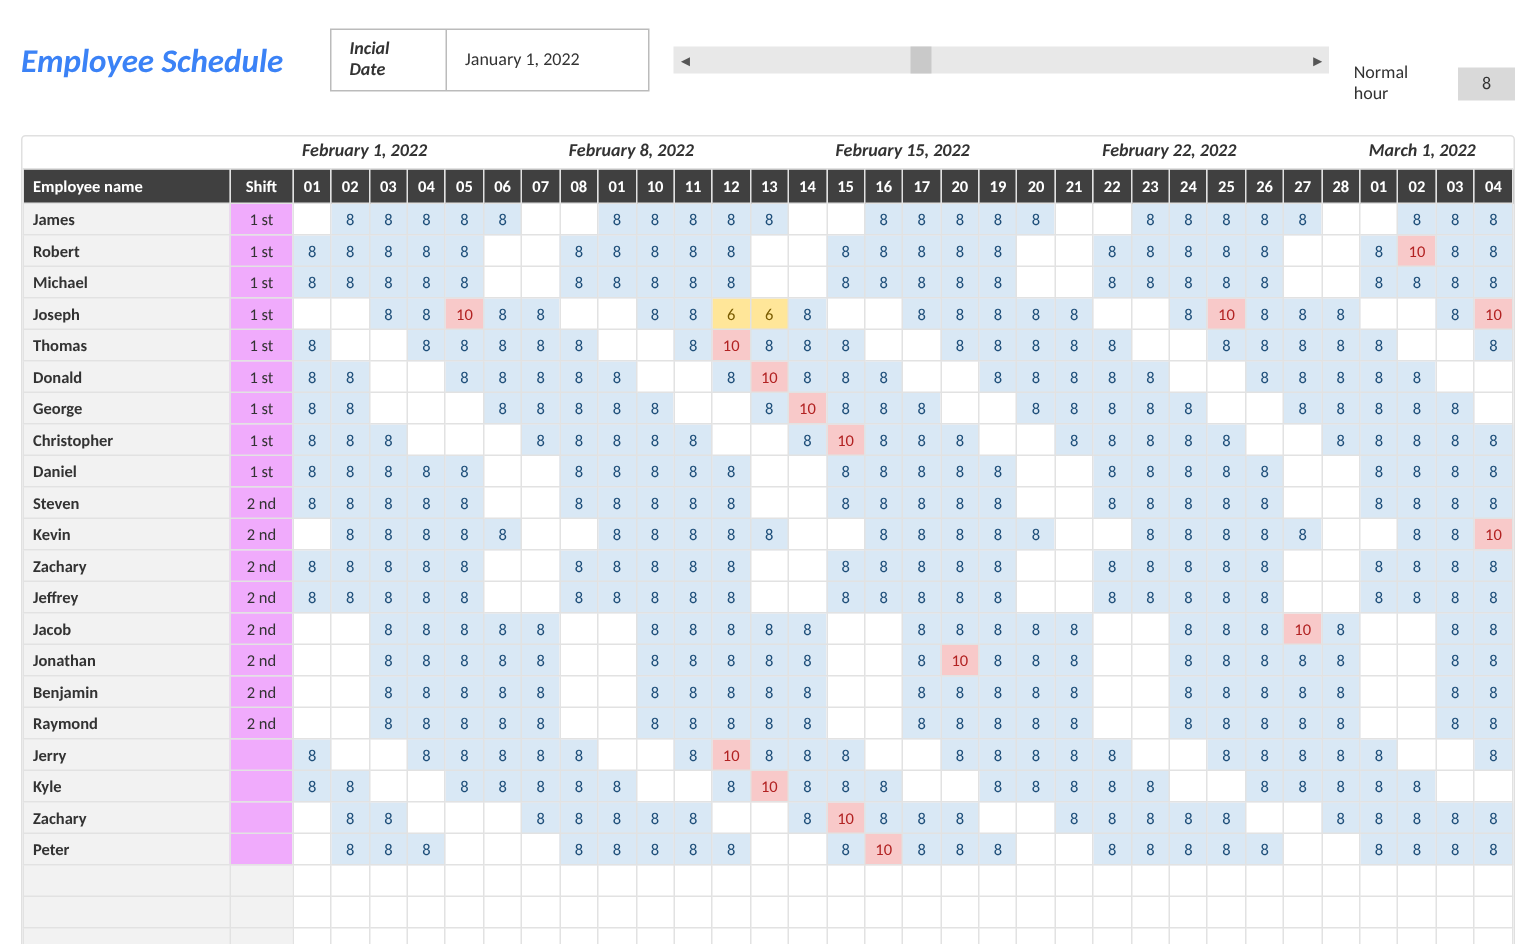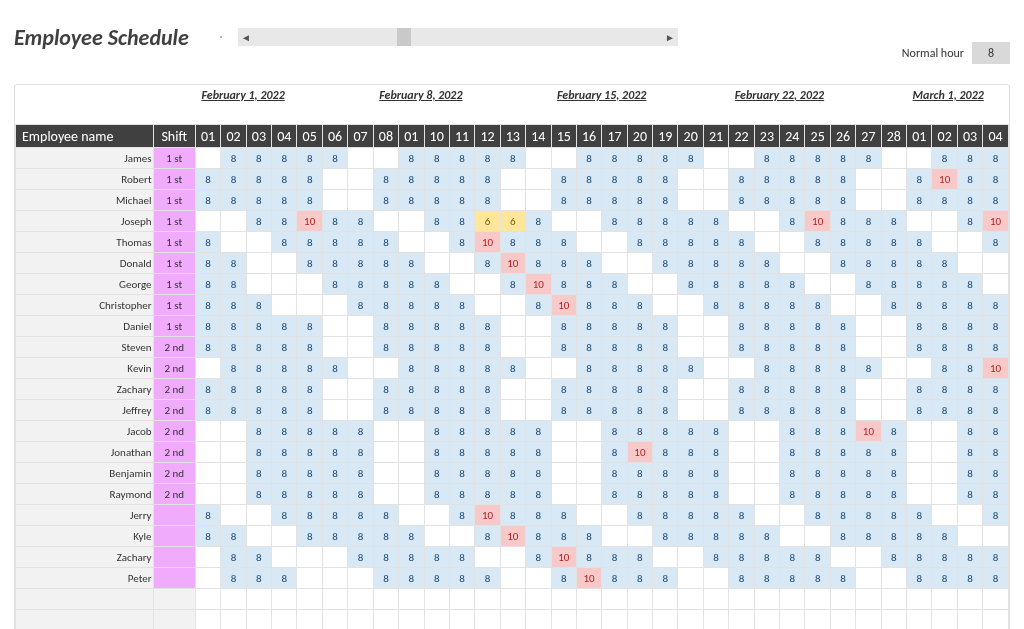--- a/index.html
+++ b/index.html
@@ -1,59 +1,61 @@
 <!DOCTYPE html>
 <html><head>
 <meta charset="utf-8">
 <style>
   html,body { margin:0; padding:0; font-family:Calibri,Arial,sans-serif; font-size:12px; color:#333; background:#fff; }
   .page { padding:10px 14px; }
   .topbar { display:flex; align-items:center; gap:16px; margin-bottom:20px; }
-  .title { font-size:22px; font-weight:bold; font-style:italic; color:#404040; flex:0 0 190px; }
+  .title { font-size:22px; font-weight:bold; font-style:italic; color:#3b82f6; flex:0 0 190px; }
   .datebox { display:flex; align-items:center; border:1px solid #bbb; }
   .datebox .lbl { font-weight:bold; font-style:italic; padding:6px 12px; border-right:1px solid #bbb; }
   .datebox .val { padding:6px 12px; min-width:110px; }
   .scroller { display:flex; align-items:center; background:#e8e8e8; height:18px; width:440px; position:relative; }
   .arrow { width:16px; text-align:center; color:#555; cursor:pointer; user-select:none; font-size:10px; }
   .track { flex:1; height:100%; position:relative; }
   .thumb { position:absolute; left:35%; top:0; bottom:0; width:14px; background:#c9c9c9; }
   .normal { margin-left:auto; display:flex; align-items:center; gap:8px;margin-top:32px; }
   .normal .nbox { background:#d9d9d9; padding:4px 10px; min-width:18px; text-align:center; }
 
   .wrap { border:1px solid #e0e0e0; border-radius:3px; overflow:hidden; }
   table { border-collapse:collapse; width:100%; table-layout:fixed; }
   th,td { border:1px solid #e2e2e2; text-align:center; height:18px; font-size:11px; }
   col.name { width:130px; }
   col.shift { width:40px; }
   col.day { width:24px; }
 
-  .periodrow td { border:none; text-align:left; font-style:italic; font-weight:600; font-size:12px; color:#333; padding-left:6px; padding-bottom:20px;text-decoration:underline; }
+  .periodrow td { border:none; text-align:left; font-style:italic; font-weight:600; font-size:12px; color:#333; padding-left:6px; padding-bottom:2px; }
 
-  thead.main th { background:#404040; color:#fff; font-weight:400; font-size:14px; height:20px; }
+  thead.main th { background:#404040; color:#fff; font-weight:700; font-size:11px; height:20px; }
   thead.main th.namehead { text-align:left; padding-left:6px; }
   thead.main th.shift { }
 
-  tbody td.name { text-align:right; padding-left:6px; background:#f2f2f2; }
+  tbody td.name { text-align:left; padding-left:6px; background:#f2f2f2;font-weight:bold; }
   tbody td.shiftcell { background:#f0abfc; }
   tbody tr.empty td.name, tbody tr.empty td.shiftcell { background:#f2f2f2; color:transparent; }
 
   td.c-n { background:#d9e8f5; color:#1e4e79; }   
   td.c-r { background:#f8c9c9; color:#b22222; }   
   td.c-y { background:#ffe699; color:#7a5c00; }   
   td.c-b { background:#fff; }                     
   td.c-e { background:#fff; }
 </style>
 </head>
 <body>
 
 <div class="page">
 
   <div class="topbar">
     <div class="title">Employee Schedule</div>
     <div class="datebox">
+      <div class="lbl">Incial Date</div>
+      <div class="val">January 1, 2022</div>
     </div>
     <div class="scroller">
       <div class="arrow">◄</div>
       <div class="track">
         <div class="thumb"></div>
       </div>
       <div class="arrow">►</div>
     </div>
     <div class="normal">
       <span>Normal hour</span>

